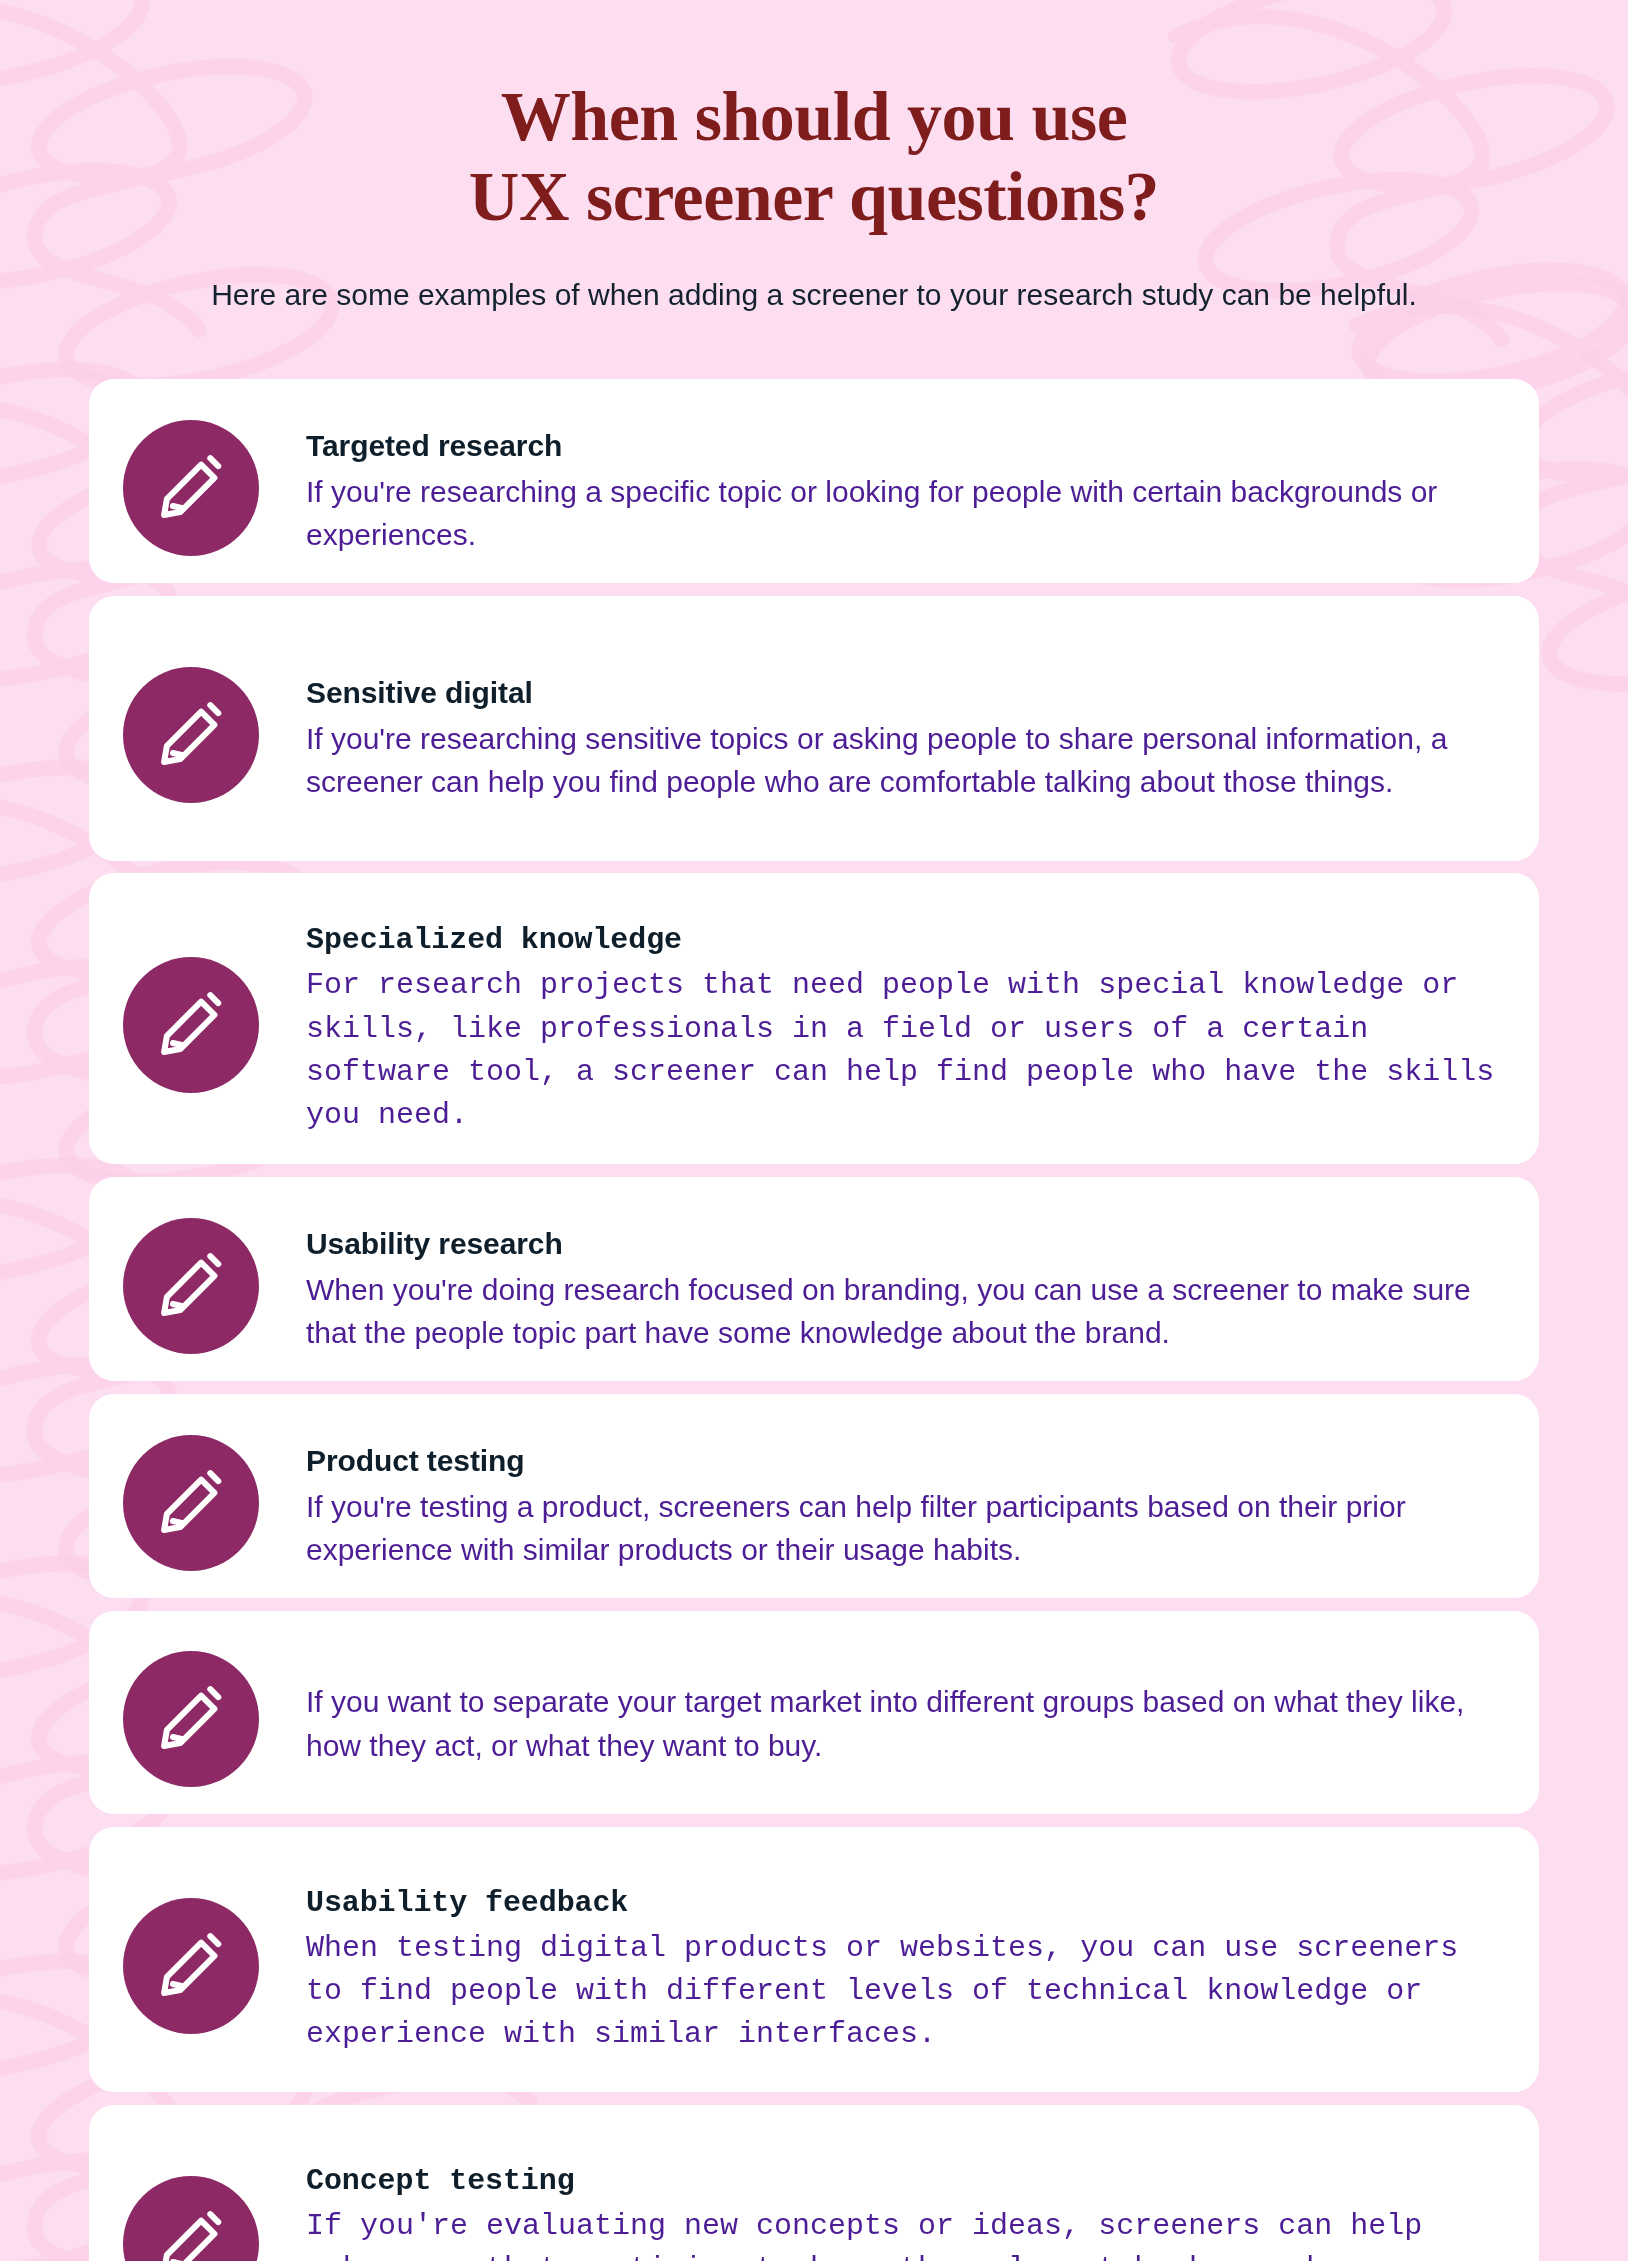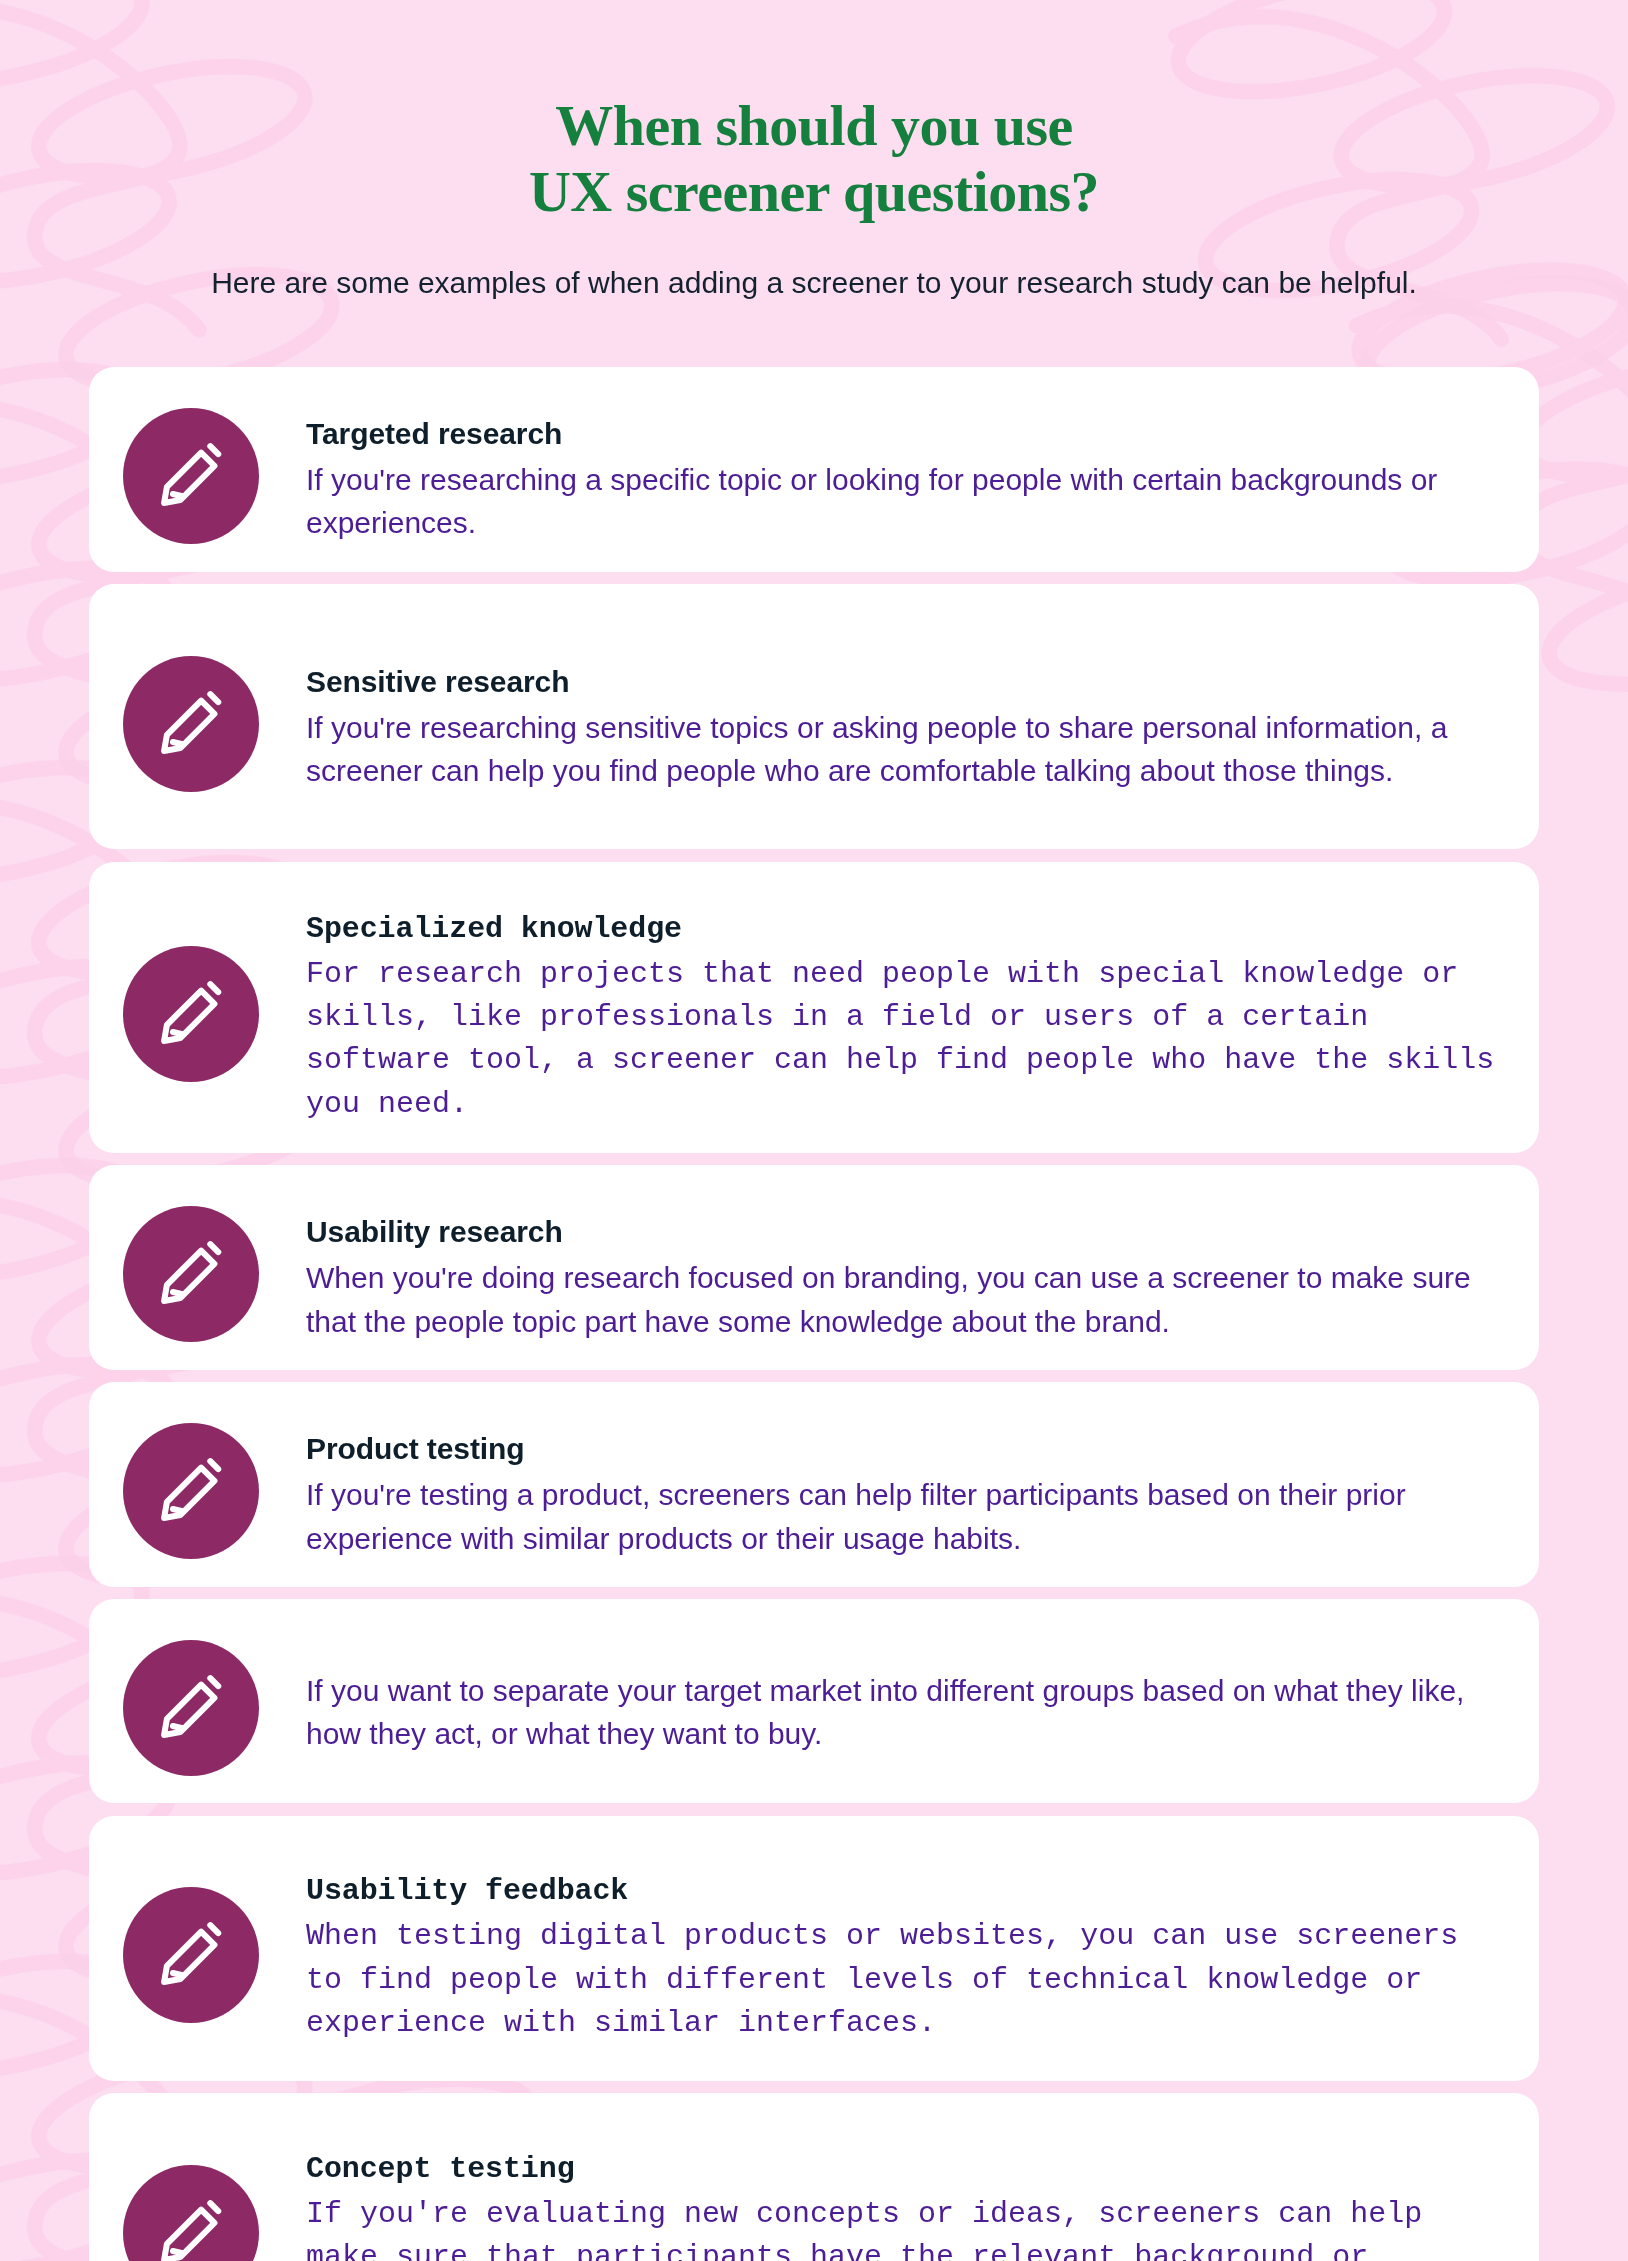--- a/index.html
+++ b/index.html
@@ -16,25 +16,25 @@
   }
 
   
   #page{position:relative;z-index:2;width:1628px;height:2836px;}
 
   
   .header{padding-top:77px;text-align:center;}
   .title{
     font-family:"Liberation Serif", serif;
     font-weight:700;
-    font-size:58px;
+    font-size:70px;
     line-height:1.14;
-    color:#15803d;
+    color:#7f1d1d;
     letter-spacing:-0.5px;
-    margin:16px;
+    margin:0;
   }
   .title .line{display:block;}
   .subtitle{
     margin:37px auto 4px;
     width:1406px;
     text-align:center;
     font-size:30px;
     line-height:1.4;
     color:#14222f;
     font-weight:400;
@@ -152,21 +152,21 @@
 
     <div class="card h2">
       <div class="card-icon">
         <svg viewBox="0 0 24 24" fill="none" stroke="#ffffff" stroke-width="1.9" stroke-linecap="round" stroke-linejoin="round" aria-hidden="true">
           <path d="M15.2 4.6 19.4 8.8 8.6 19.6 3.5 20.5 4.4 15.4z"></path>
           <path d="M6.3 17.7 9.3 18.4"></path>
           <path d="M18.1 2.6 20.6 5.1"></path>
         </svg>
       </div>
       <div class="card-body">
-        <div class="card-heading">Sensitive research</div>
+        <div class="card-heading">Sensitive digital</div>
         <div class="card-text">If you're researching sensitive topics or asking people to share personal information, a screener can help you find people who are comfortable talking about those things.</div>
       </div>
     </div>
 
     <div class="card h3">
       <div class="card-icon">
         <svg viewBox="0 0 24 24" fill="none" stroke="#ffffff" stroke-width="1.9" stroke-linecap="round" stroke-linejoin="round" aria-hidden="true">
           <path d="M15.2 4.6 19.4 8.8 8.6 19.6 3.5 20.5 4.4 15.4z"></path>
           <path d="M6.3 17.7 9.3 18.4"></path>
           <path d="M18.1 2.6 20.6 5.1"></path>

